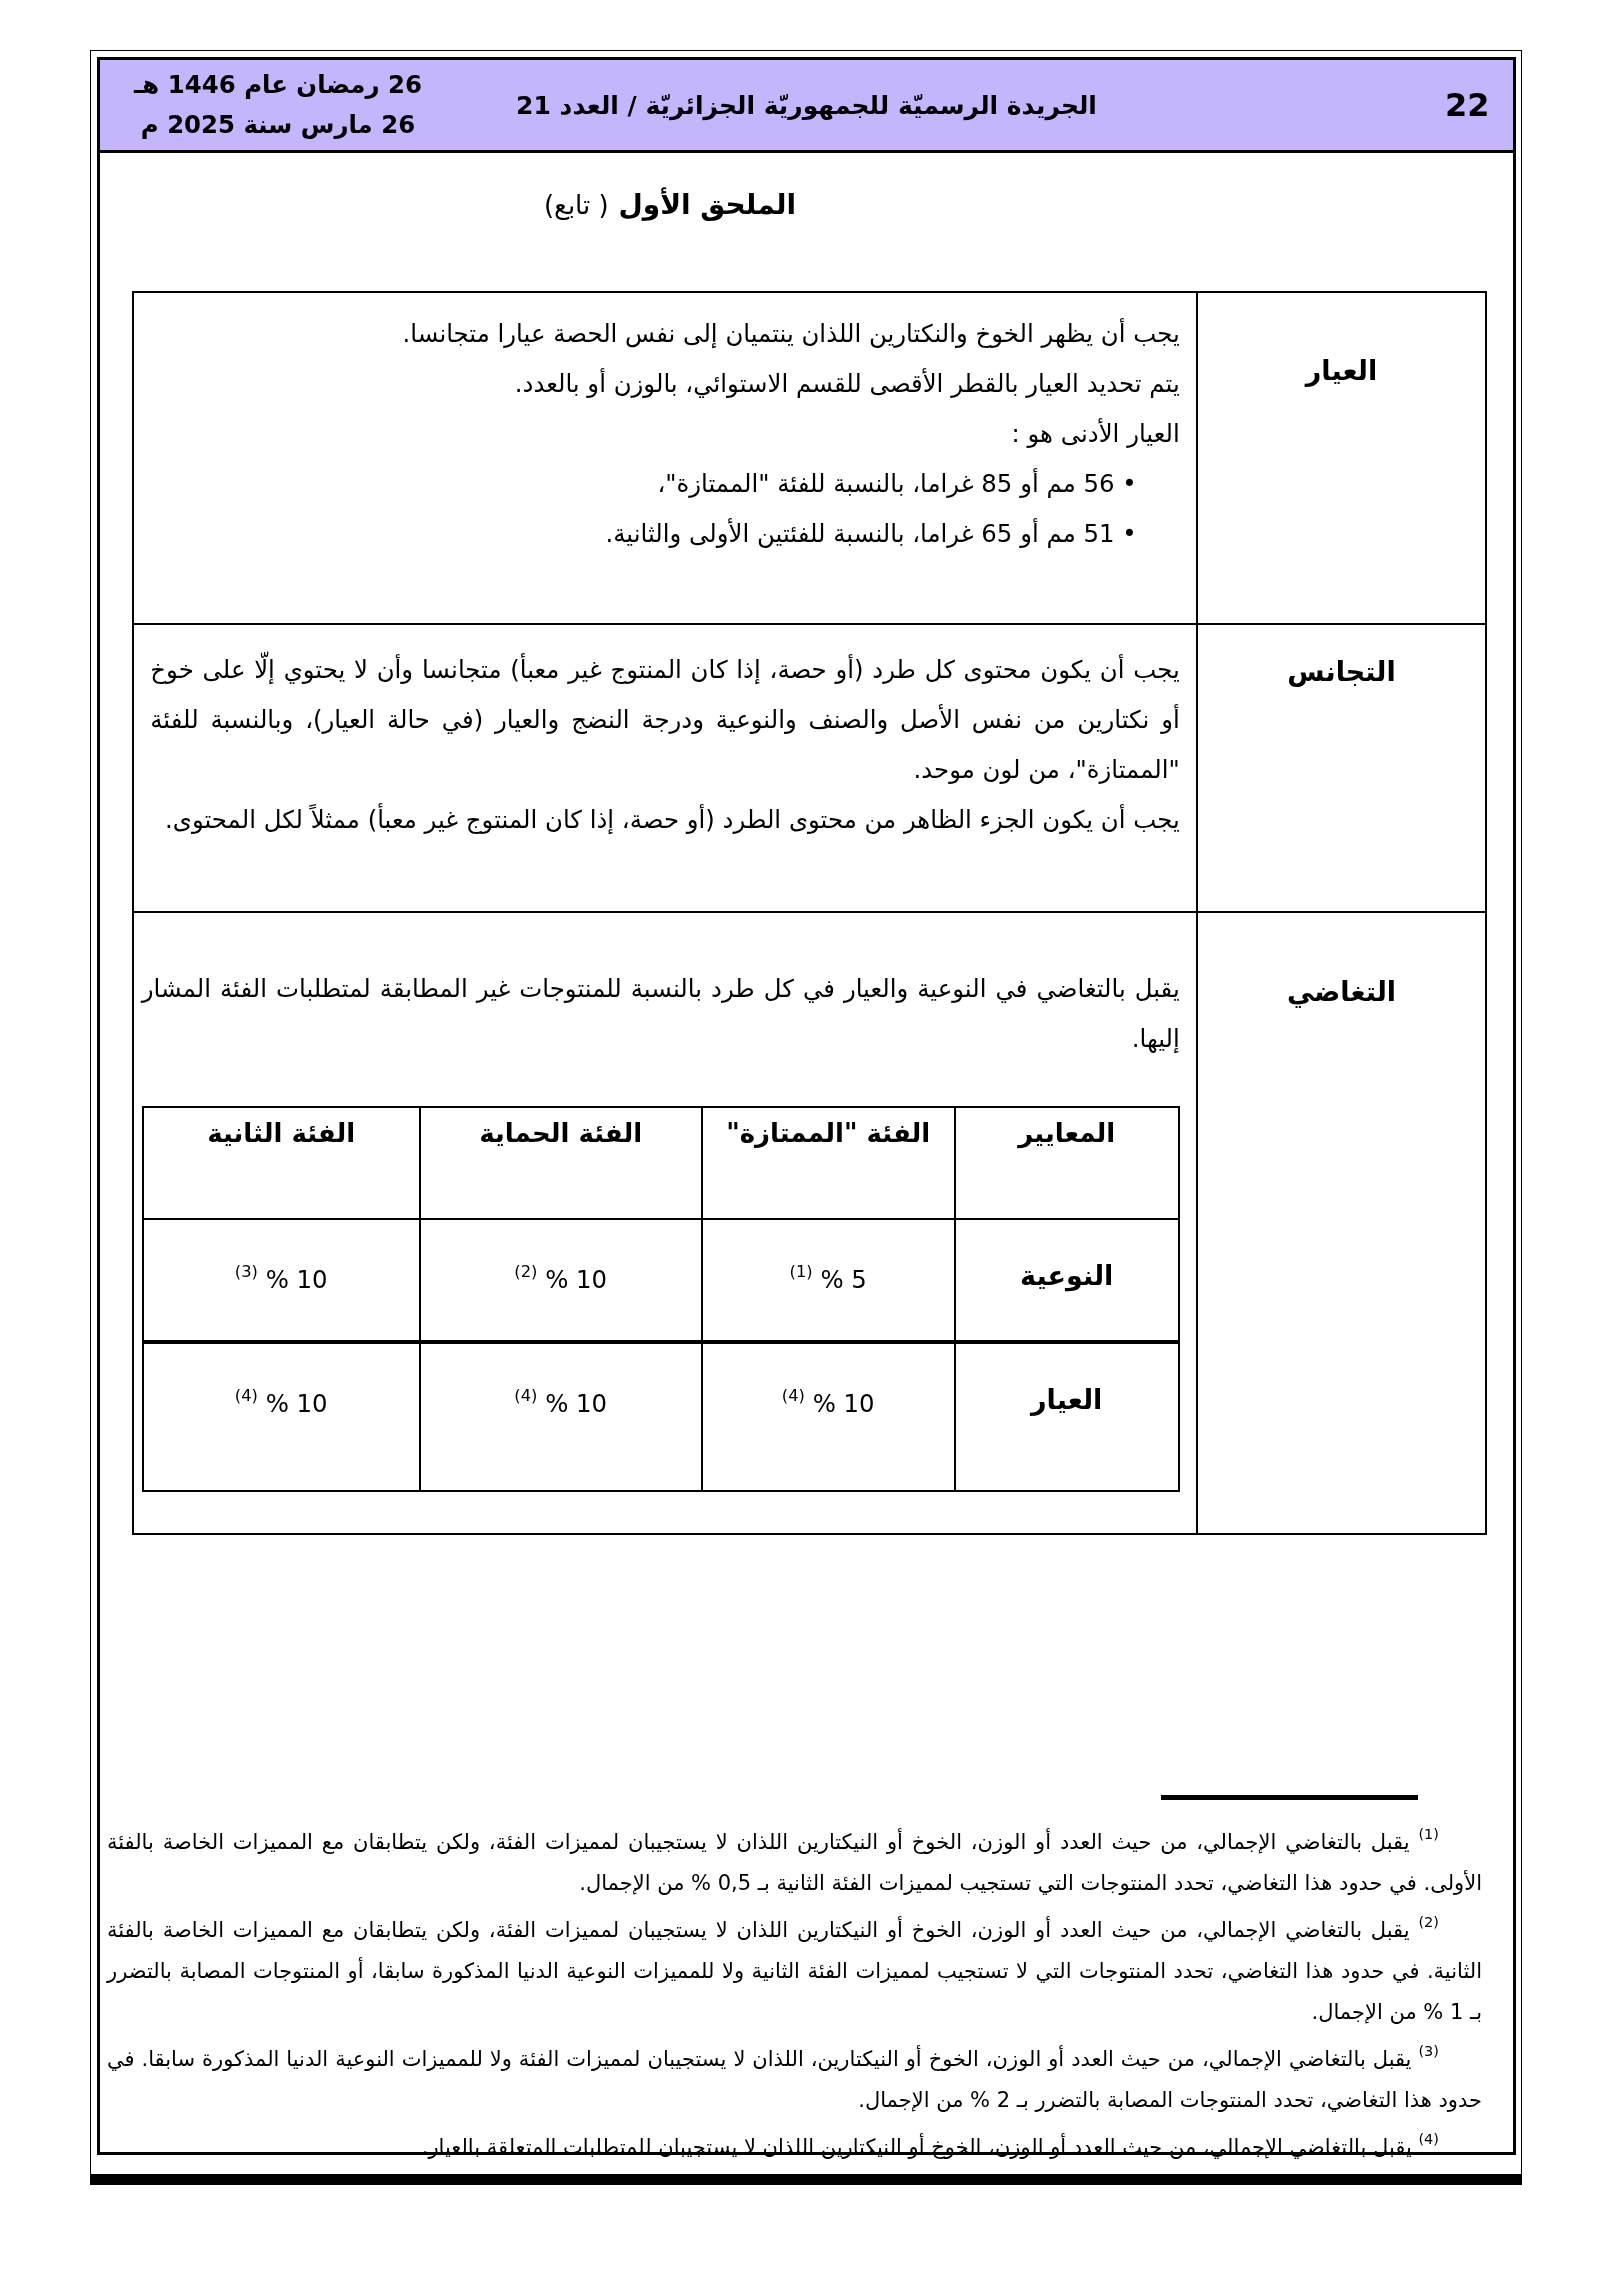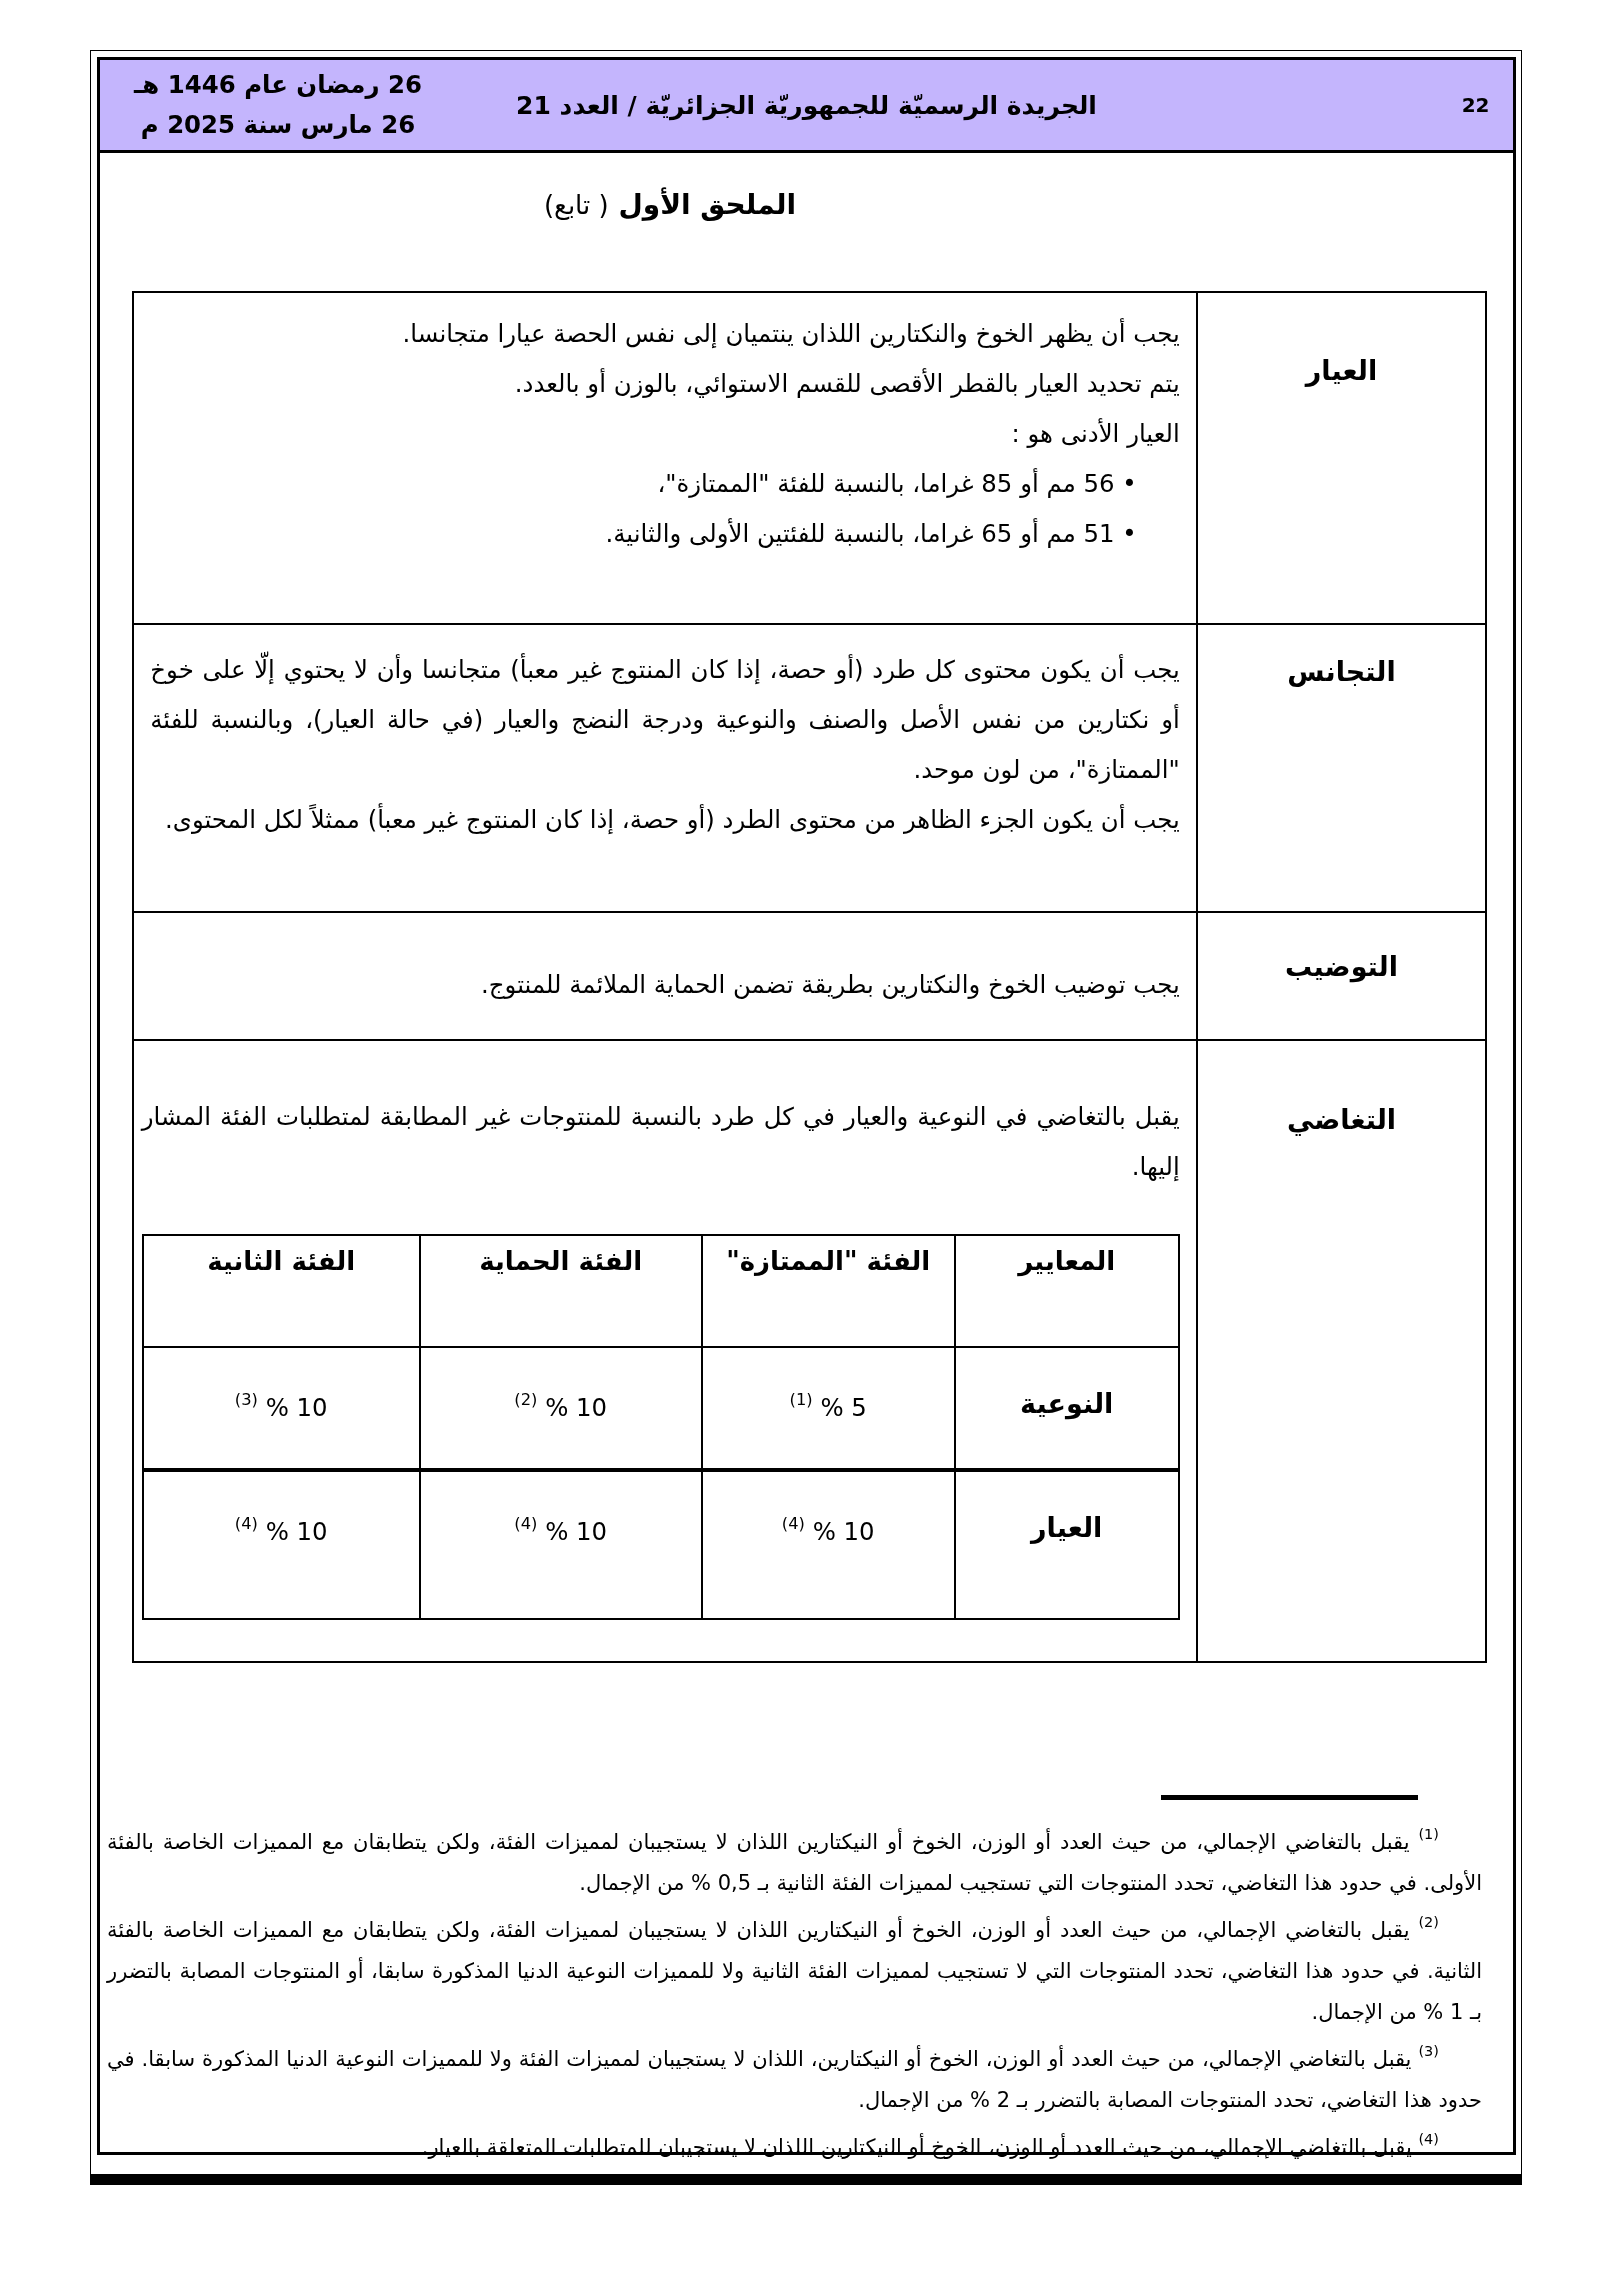--- a/index.html
+++ b/index.html
@@ -20,21 +20,21 @@
   .band-dates{
     position:absolute;left:34px;top:50%;transform:translateY(-50%);
     direction:rtl;text-align:center;font-weight:bold;font-size:24.4px;line-height:40px;
   }
   .band-title{
     position:absolute;left:0;width:100%;top:50%;transform:translateY(-50%);
     direction:rtl;text-align:center;font-weight:bold;font-size:25px;
   }
   .band-page-num{
     position:absolute;right:23.5px;top:50%;transform:translateY(-50%);
-    font-weight:bold;font-size:20px;text-align:center;
+    font-weight:bold;font-size:32px;text-align:center;
   }
   
   .content-frame{
     position:absolute;left:97px;top:153px;width:1419px;height:2002px;
     border:3.6px solid #000;border-top:none;box-sizing:border-box;background:transparent;
   }
   
   .doc-title{
     position:absolute;left:0;top:188px;width:1340px;text-align:center;direction:rtl;
     font-size:28px;font-weight:bold;
@@ -127,26 +127,20 @@
     </div>
 
     <div class="mt-row r2">
       <div class="mt-label">التجانس</div>
       <div class="mt-content">
         <p>يجب أن يكون محتوى كل طرد (أو حصة، إذا كان المنتوج غير معبأ) متجانسا وأن لا يحتوي إلّا على خوخ أو نكتارين من نفس الأصل والصنف والنوعية ودرجة النضج والعيار (في حالة العيار)، وبالنسبة للفئة "الممتازة"، من لون موحد.</p>
         <p>يجب أن يكون الجزء الظاهر من محتوى الطرد (أو حصة، إذا كان المنتوج غير معبأ) ممثلاً لكل المحتوى.</p>
       </div>
     </div>
 
-    <div class="mt-row r3">
-      <div class="mt-label">التوضيب</div>
-      <div class="mt-content">
-        <p>يجب توضيب الخوخ والنكتارين بطريقة تضمن الحماية الملائمة للمنتوج.</p>
-      </div>
-    </div>
 
     <div class="mt-row r4">
       <div class="mt-label">التغاضي</div>
       <div class="mt-content">
         <p>يقبل بالتغاضي في النوعية والعيار في كل طرد بالنسبة للمنتوجات غير المطابقة لمتطلبات الفئة المشار إليها.</p>
 
         <div class="tt">
           <div class="tt-row tt-h">
             <div class="tt-cell tt-col-criteria">المعايير</div>
             <div class="tt-cell tt-col-extra">الفئة "الممتازة"</div>

